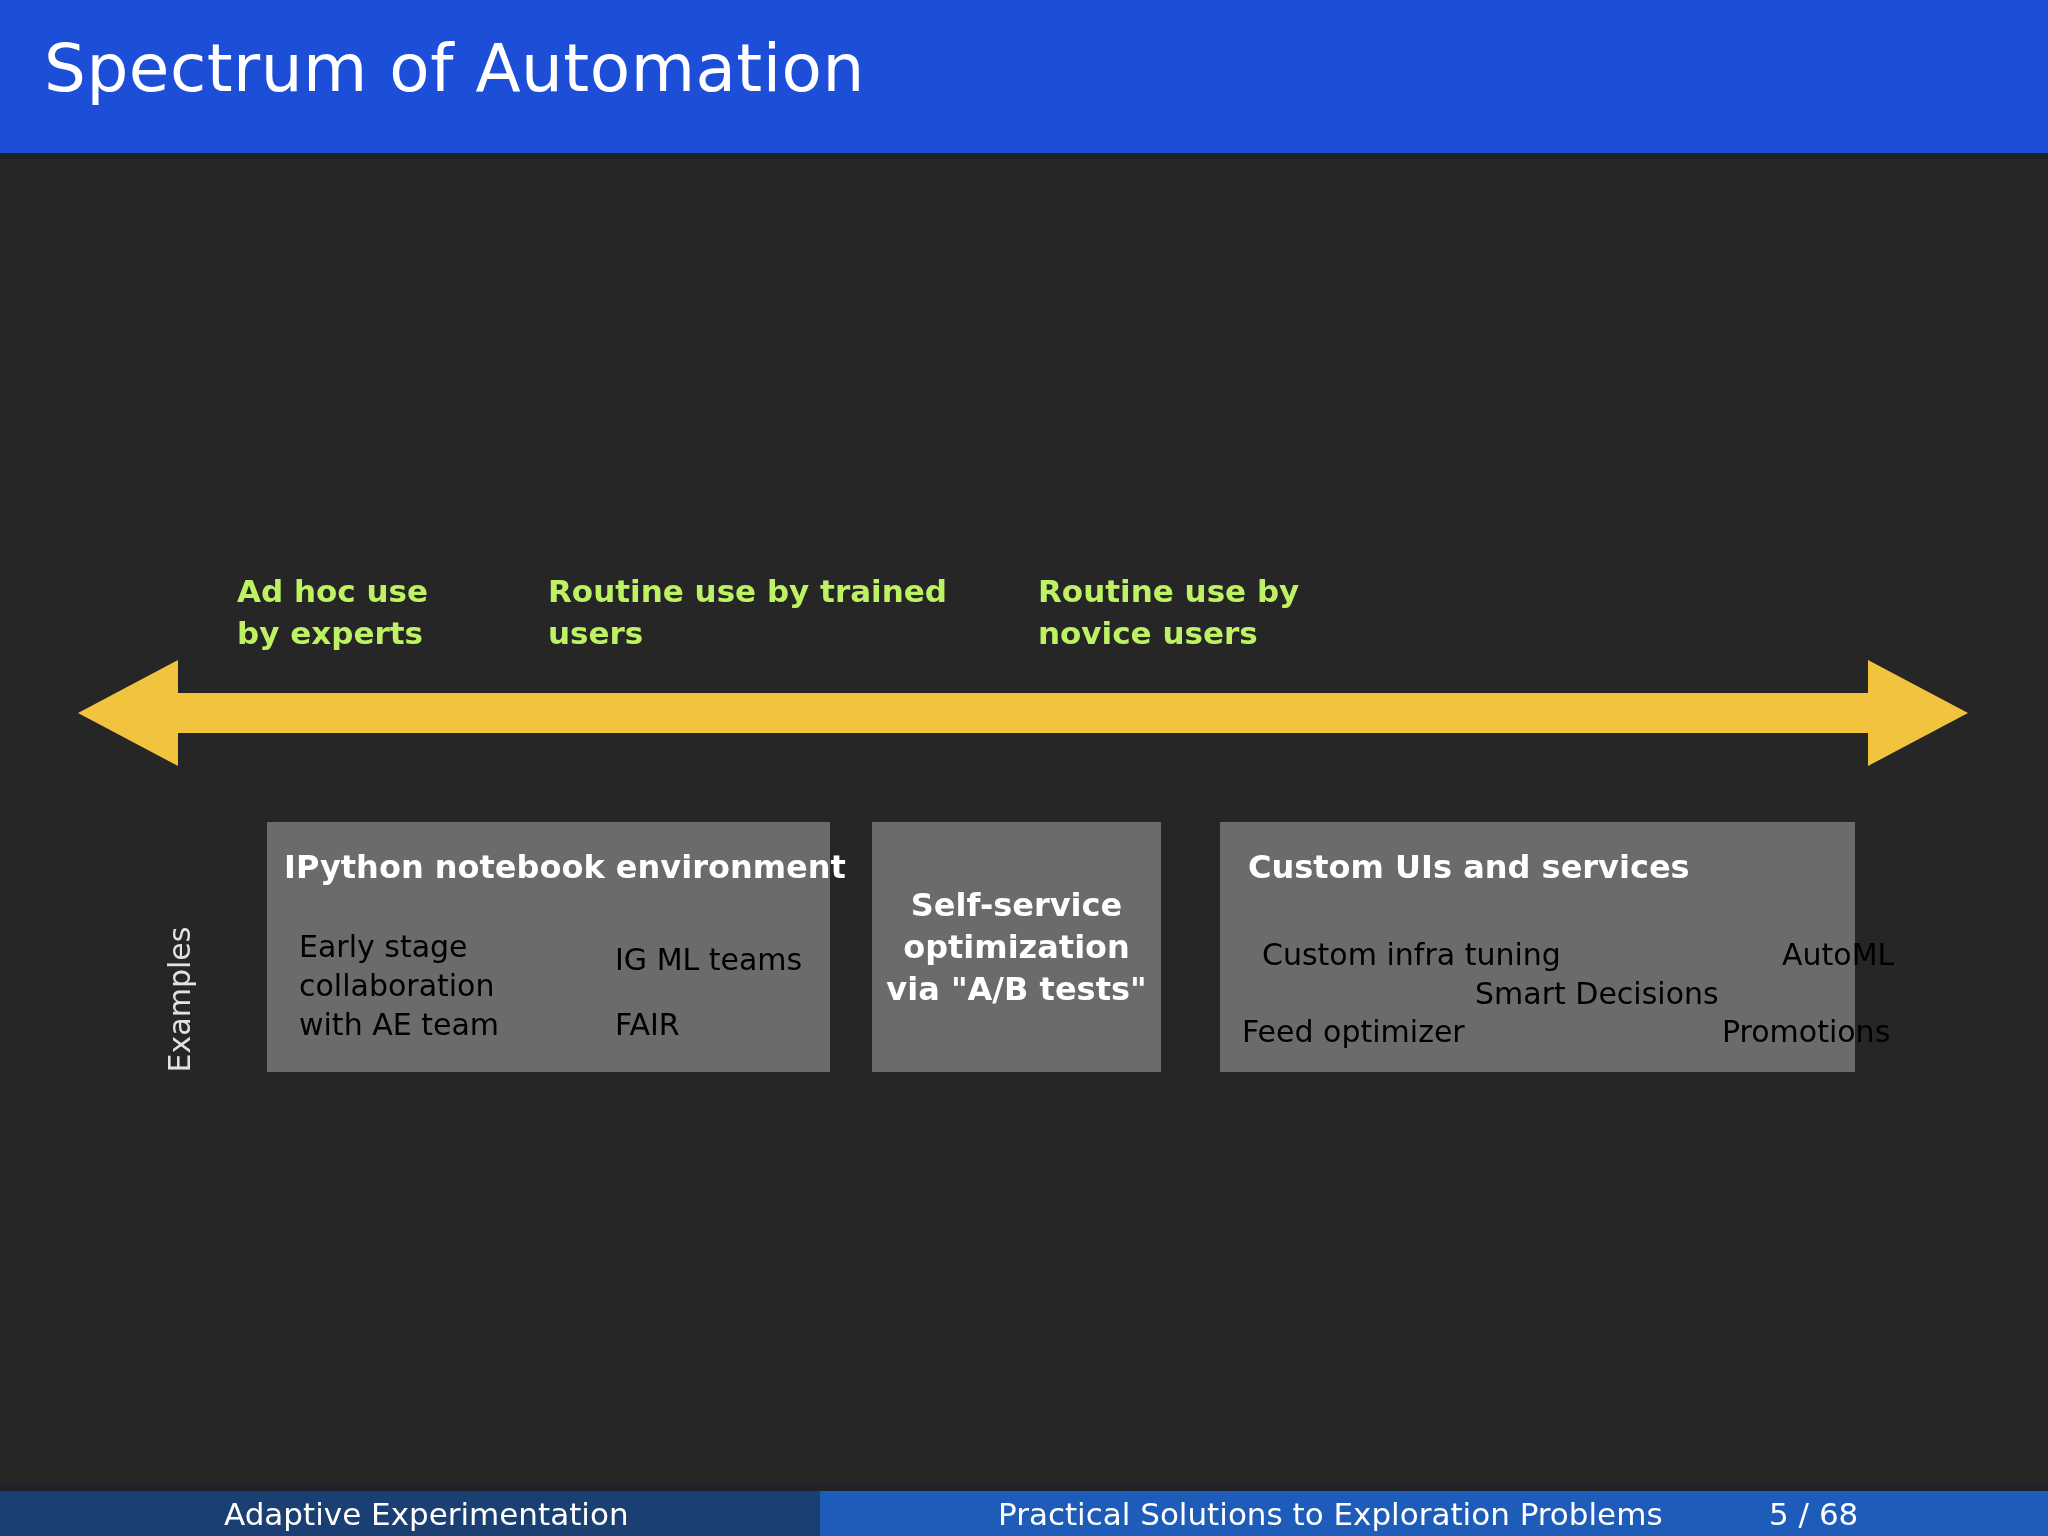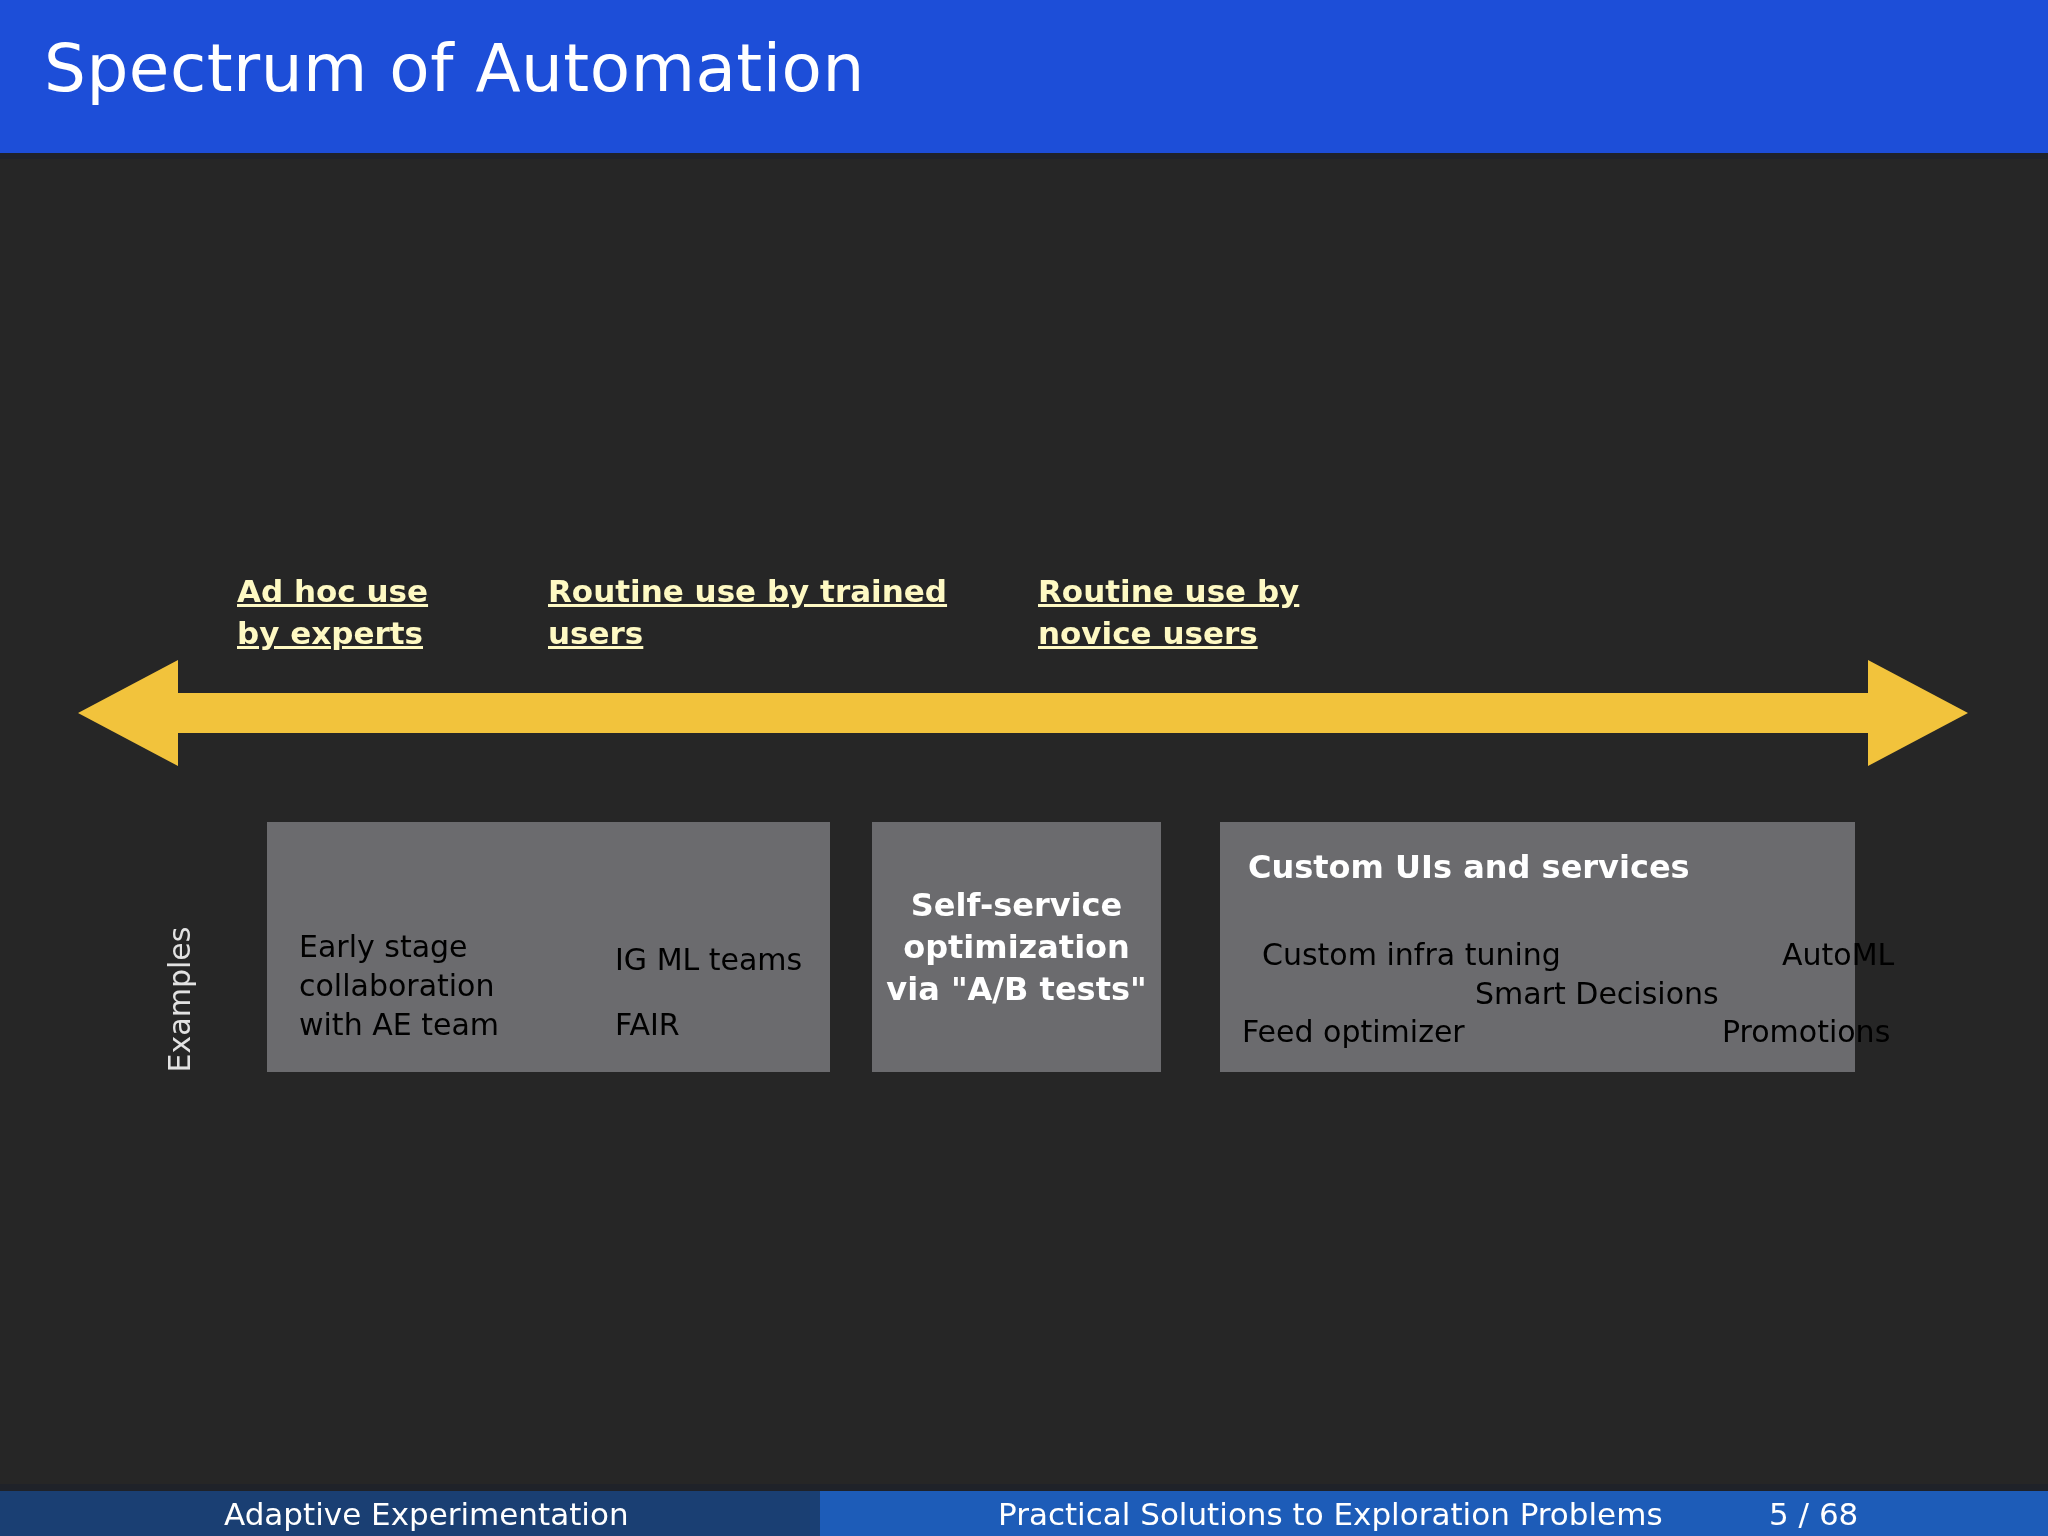--- a/index.html
+++ b/index.html
@@ -51,24 +51,23 @@
     height: 1325px;
     background: #262626;
   }
 
   
   .spectrum-label {
     position: absolute;
     font-family: "DejaVu Sans", sans-serif;
     font-size: 31px;
     font-weight: bold;
-    color: #fef9c3;
+    color: #bef264;
     line-height: 1.36;
     white-space: pre-line;
-    text-decoration: underline;
   }
   .lbl-0 { left: 237px; top: 411px; }
   .lbl-1 { left: 540px; top: 411px; margin-left: 8px; }
   .lbl-2 { left: 1038px; top: 411px; }
   .lbl-3 { left: 1533px; top: 411px; }
 
   
   .arrow-wrap {
     position: absolute;
     left: 78px;
@@ -219,20 +218,21 @@
     <svg width="1890" height="130" viewBox="0 0 1890 130">
       <polygon points="0,65 100,12 100,45 1790,45 1790,12 1890,65 1790,118 1790,85 100,85 100,118" fill="#f2c33c"></polygon>
     </svg>
   </div>
 
   <div class="examples-caption">
     <span>Examples</span>
   </div>
 
   <div class="ex-box box-1">
+    <div class="ex-title b1-title">IPython notebook environment</div>
     <div class="ex-item b1-left">Early stage
 collaboration
 with AE team</div>
     <div class="ex-item b1-r1">IG ML teams</div>
     <div class="ex-item b1-r2">FAIR</div>
   </div>
 
   <div class="ex-box box-2">
     <div class="b2-center">
       <span>Self-service

